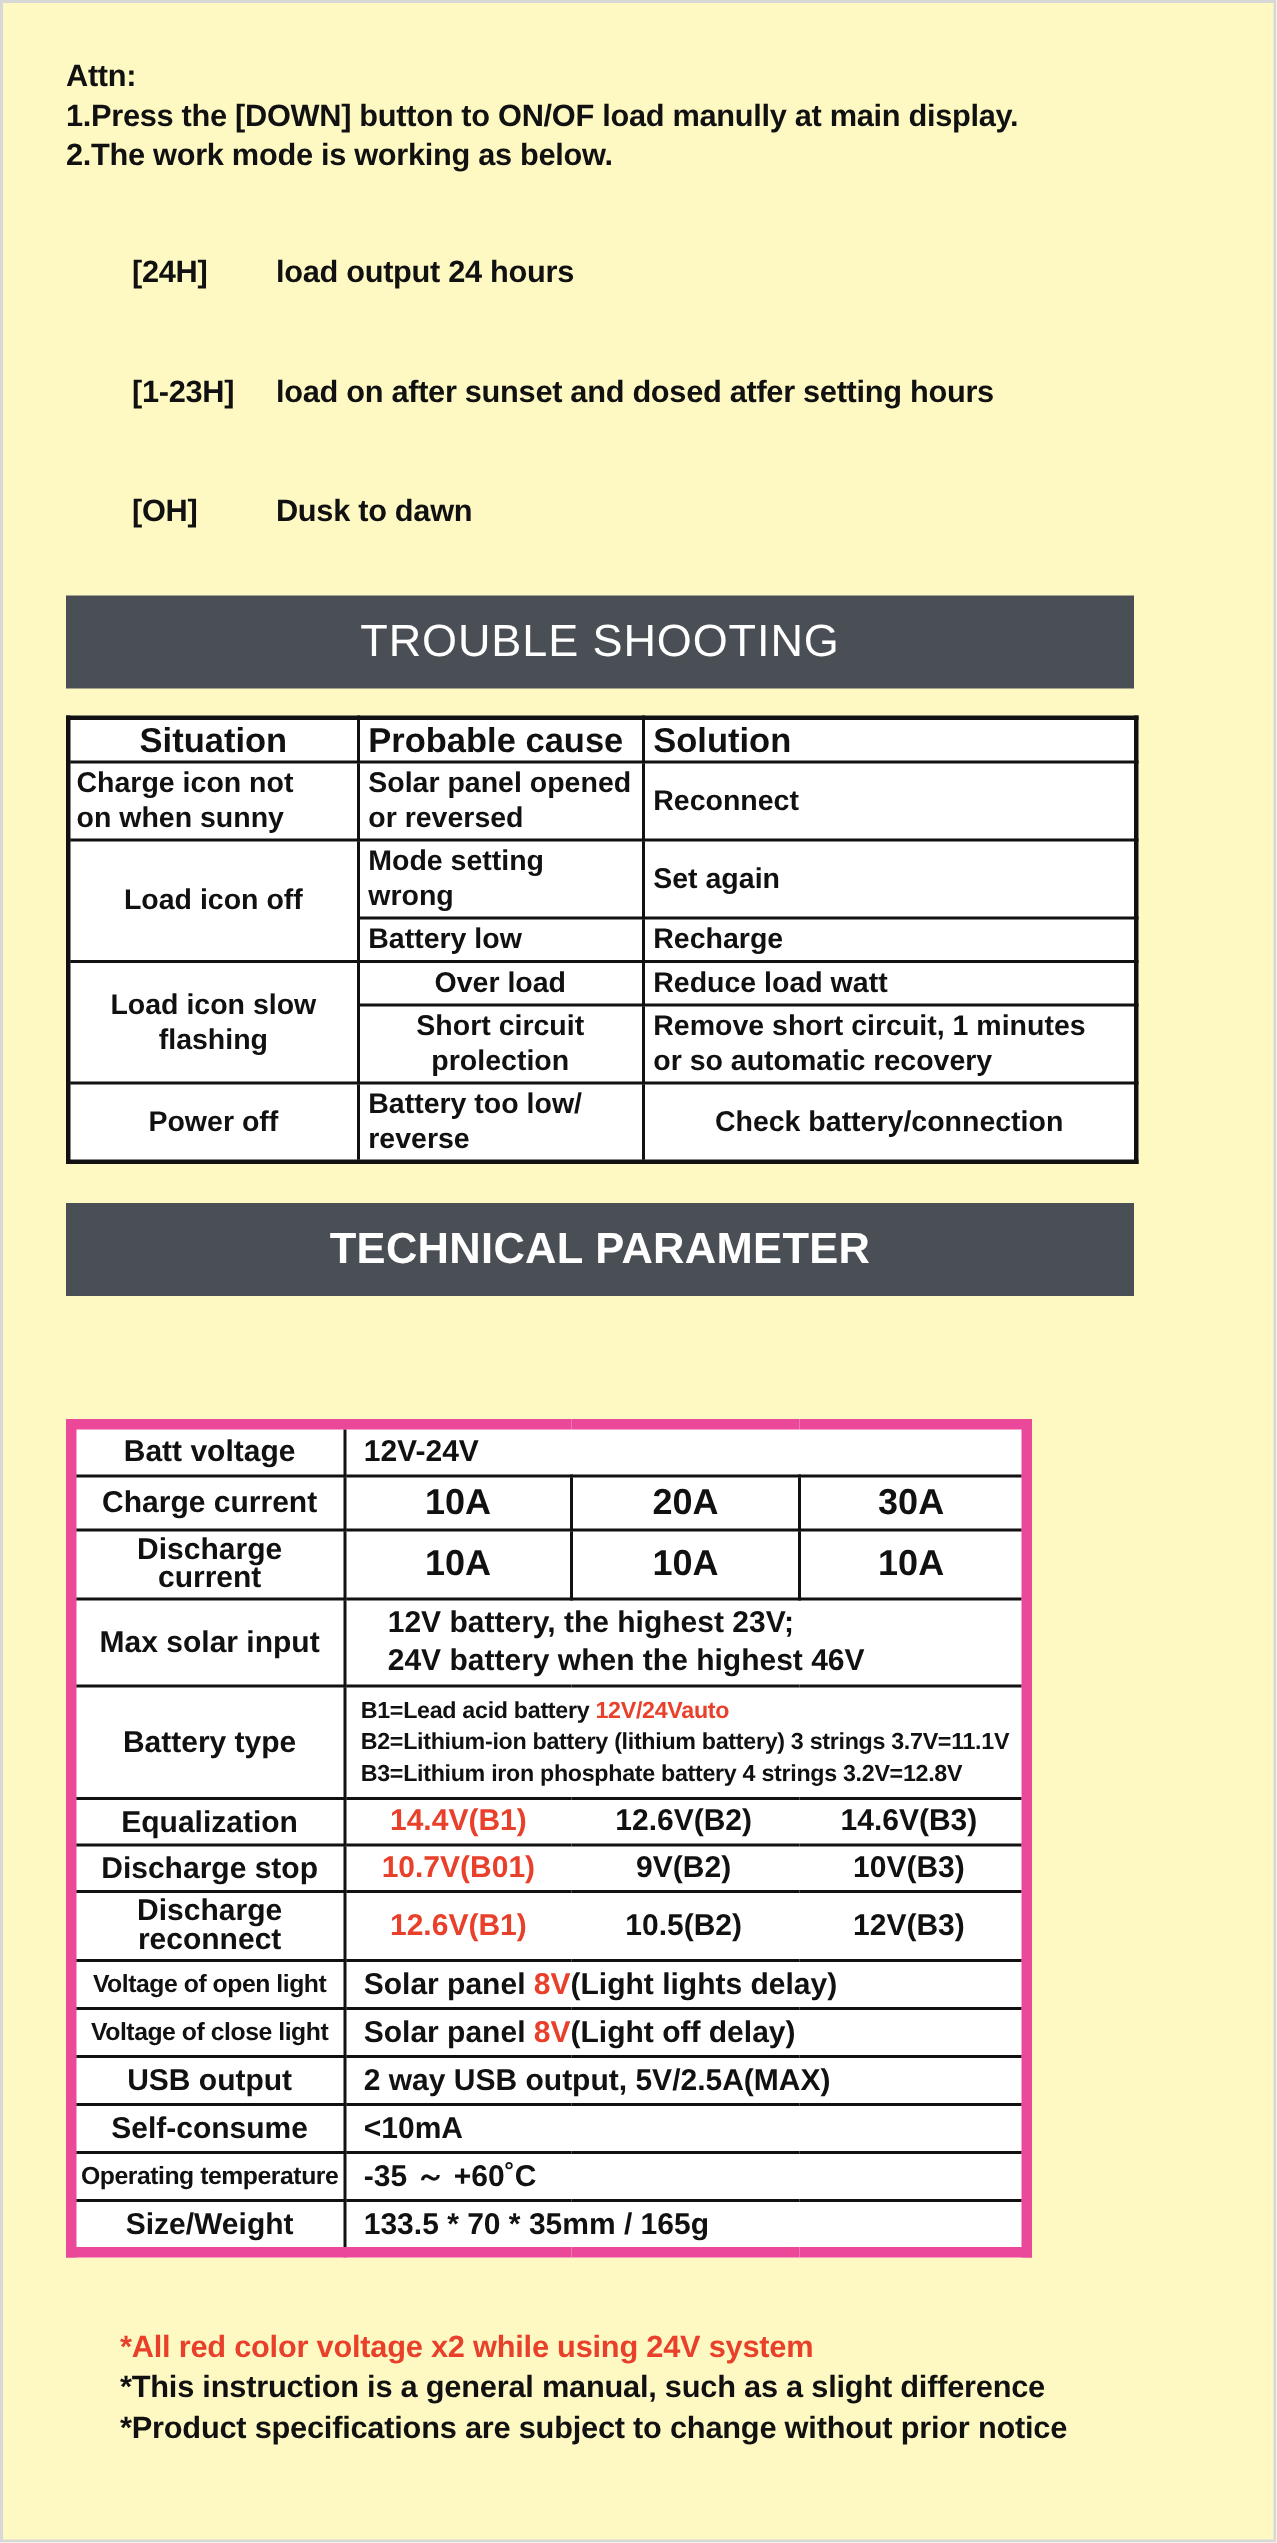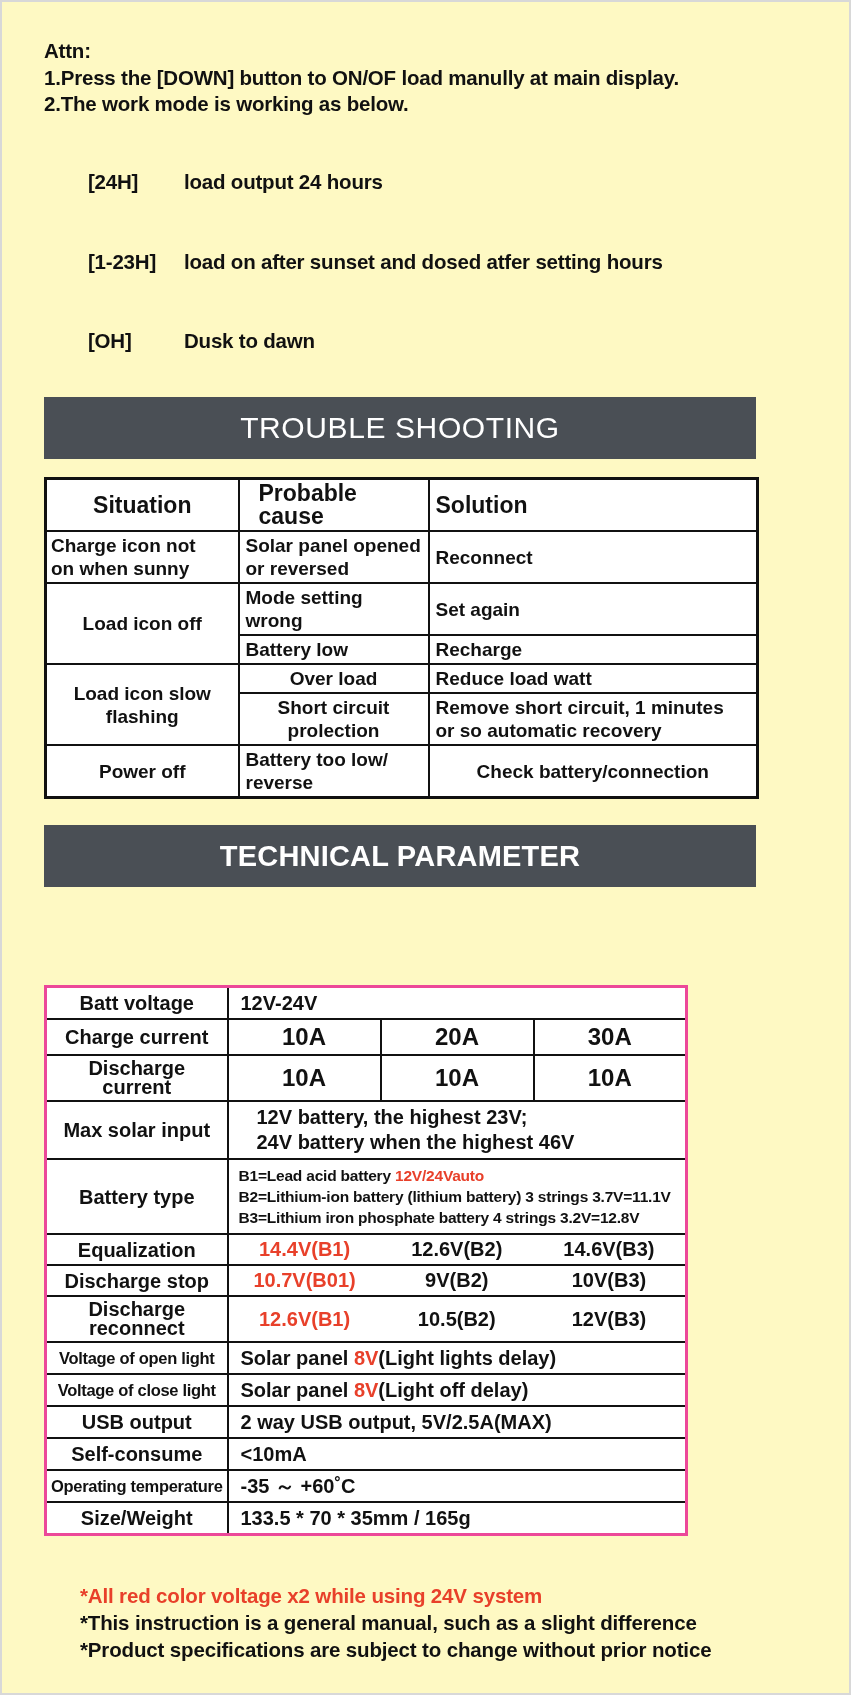--- a/index.html
+++ b/index.html
@@ -78,30 +78,29 @@
     font-size: 19px;
     line-height: 23px;
     vertical-align: middle;
     color: #111;
   }
   .ts-table td.c1 { width: 193px; text-align: center; }
   .ts-table td.c2 { width: 190px; }
   .ts-table td.c3 { width: 329px; }
   .ts-table td.hd { font-size: 23px; }
   .ts-table td.hd1 { text-align: center; }
-  .ts-table td.hd2 { text-align: left; padding-left: 19px; }
+  .ts-table td.hd2 { text-align: left; padding-left: 6px; }
   .ts-table td.hd3 { text-align: left; }
   .ts-table td.lft { text-align: left; }
   .ts-table td.ctr { text-align: center; margin-top: 47px; }
 
   
   .tp-table {
     width: 644px;
-    border: 3px solid #ec4899;
-    margin-top: 16px;
+    border: 7px solid #ec4899;
   }
   .tp-table td {
     border: 2px solid #111;
     font-weight: bold;
     color: #111;
     vertical-align: middle;
     padding: 3px 8px;
   }
   .tp-table td.label {
     width: 182px;

